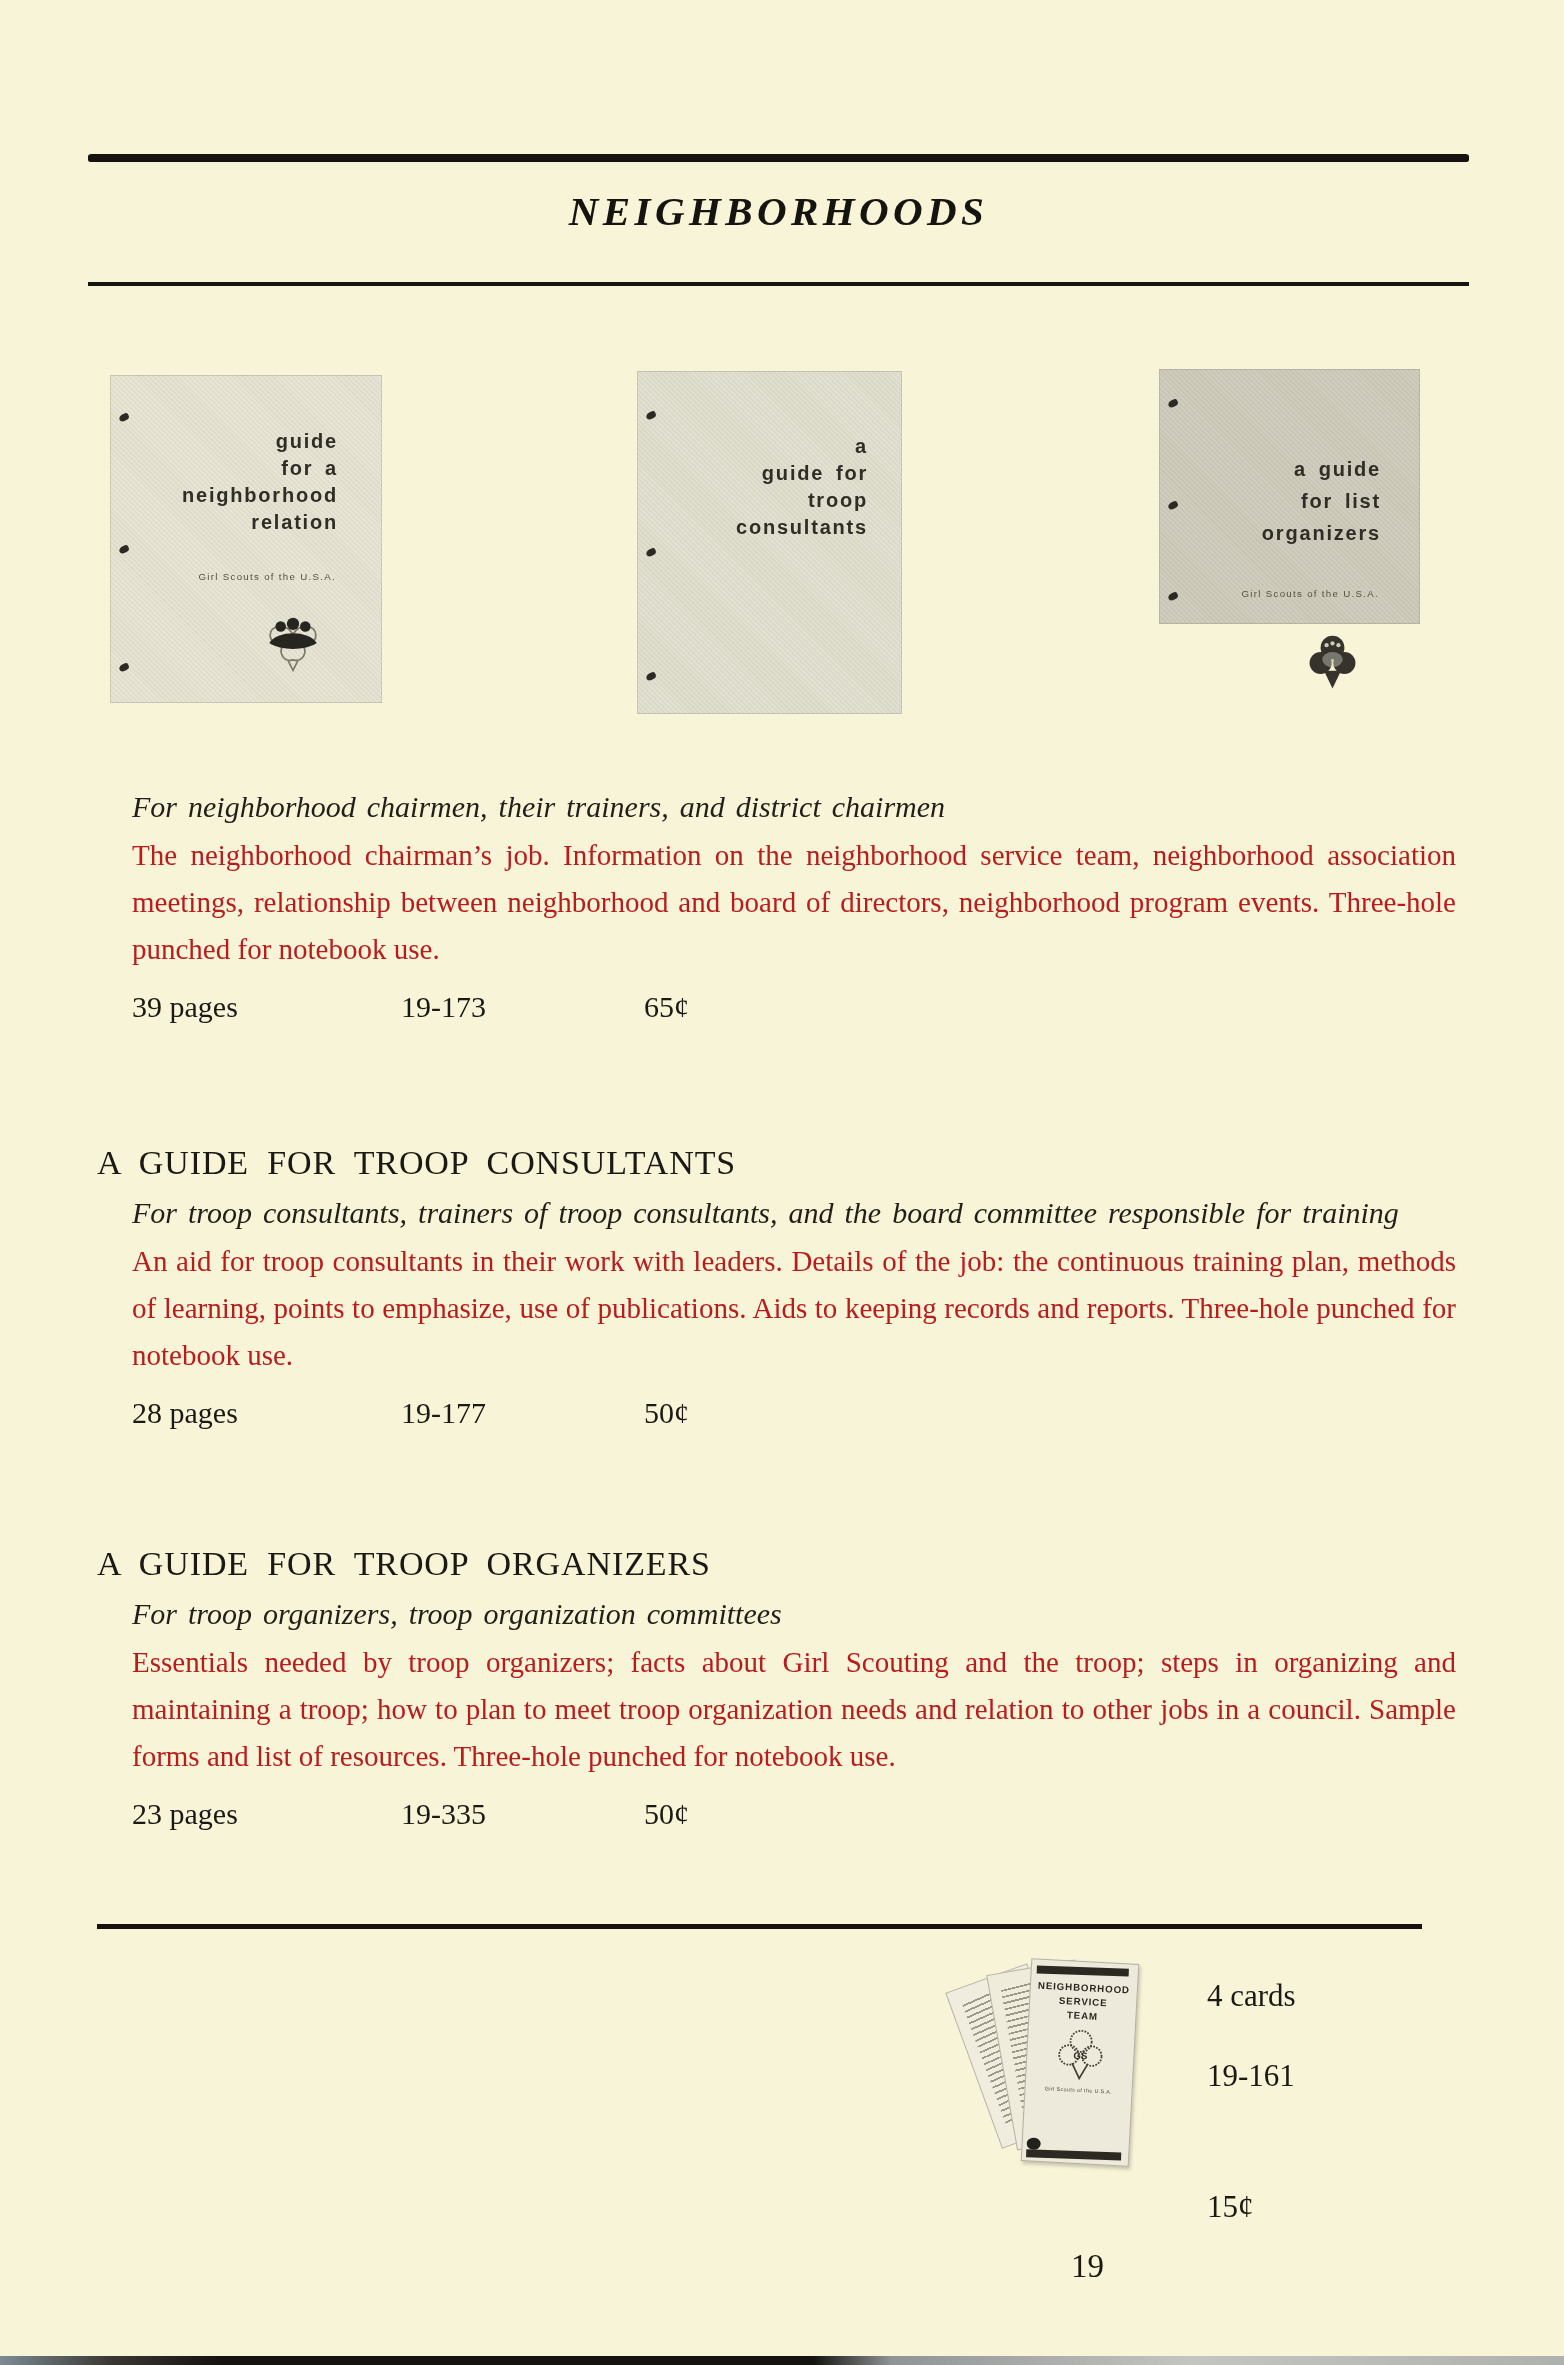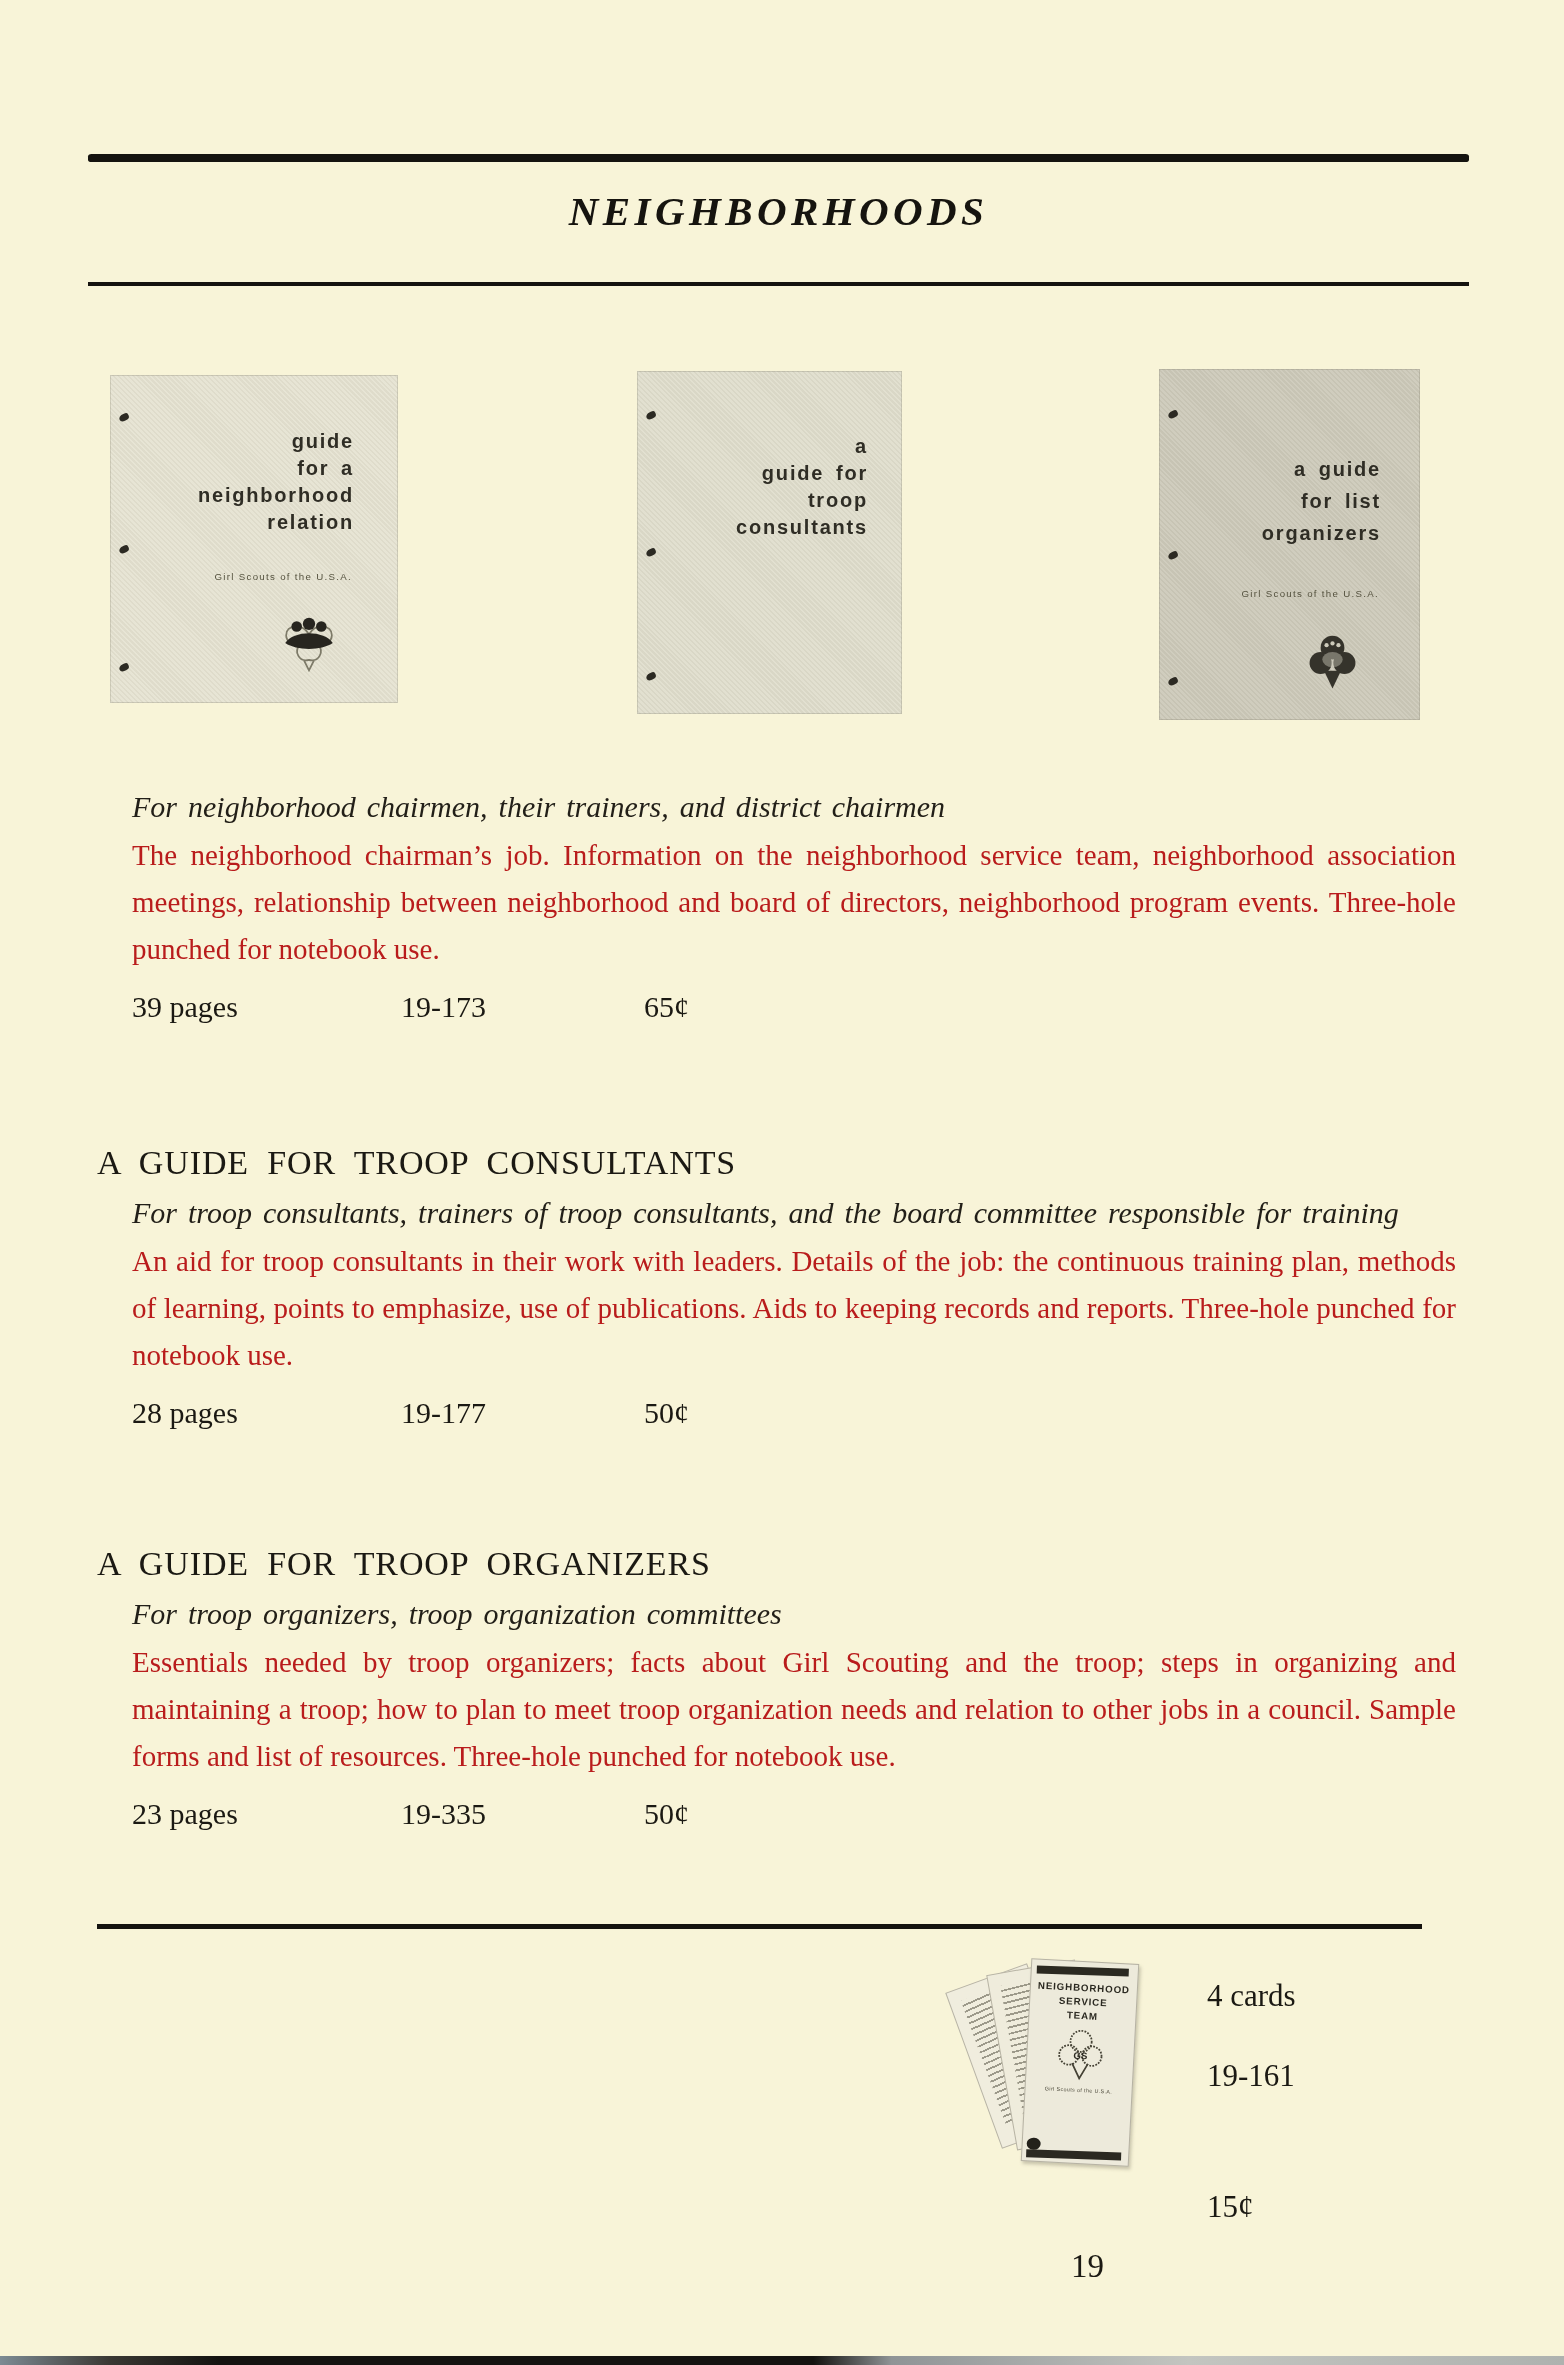--- a/index.html
+++ b/index.html
@@ -23,23 +23,23 @@
     text-align:center;
     font-size:41px;font-weight:bold;font-style:italic;
     letter-spacing:4.4px;word-spacing:5.3px;color:#16140f;
   }
   
   .cover{
     position:absolute;
     box-shadow:inset 0 0 0 0.9px rgba(120,115,95,.25);
     background-image:repeating-linear-gradient(45deg, rgba(255,255,255,.06) 0 1.8px, rgba(90,85,70,.05) 1.8px 3.5px);
   }
-  .cover-1{left:110px;top:375px;width:272px;height:328px;background-color:#e6e3d2;padding-left:16px;}
+  .cover-1{left:110px;top:375px;width:272px;height:328px;background-color:#e6e3d2;}
   .cover-2{left:637px;top:371px;width:265px;height:343px;background-color:#e0decd;}
-  .cover-3{left:1159px;top:369px;width:261px;height:351px;background-color:#cdcaba;}
+  .cover-3{left:1159px;top:369px;width:261px;height:255px;background-color:#cdcaba;}
   .cover-text{
     position:absolute;right:44px;
     text-align:right;
     font-family:"Liberation Sans", sans-serif;
     font-weight:bold;font-size:20px;line-height:27px;
     letter-spacing:1.8px;word-spacing:4.4px;color:#2f2d25;
   }
   .cover-1 .cover-text{top:53px;}
   .cover-2 .cover-text{top:62px;right:34px;}
   .cover-3 .cover-text{top:84px;right:39px;line-height:32px;}

